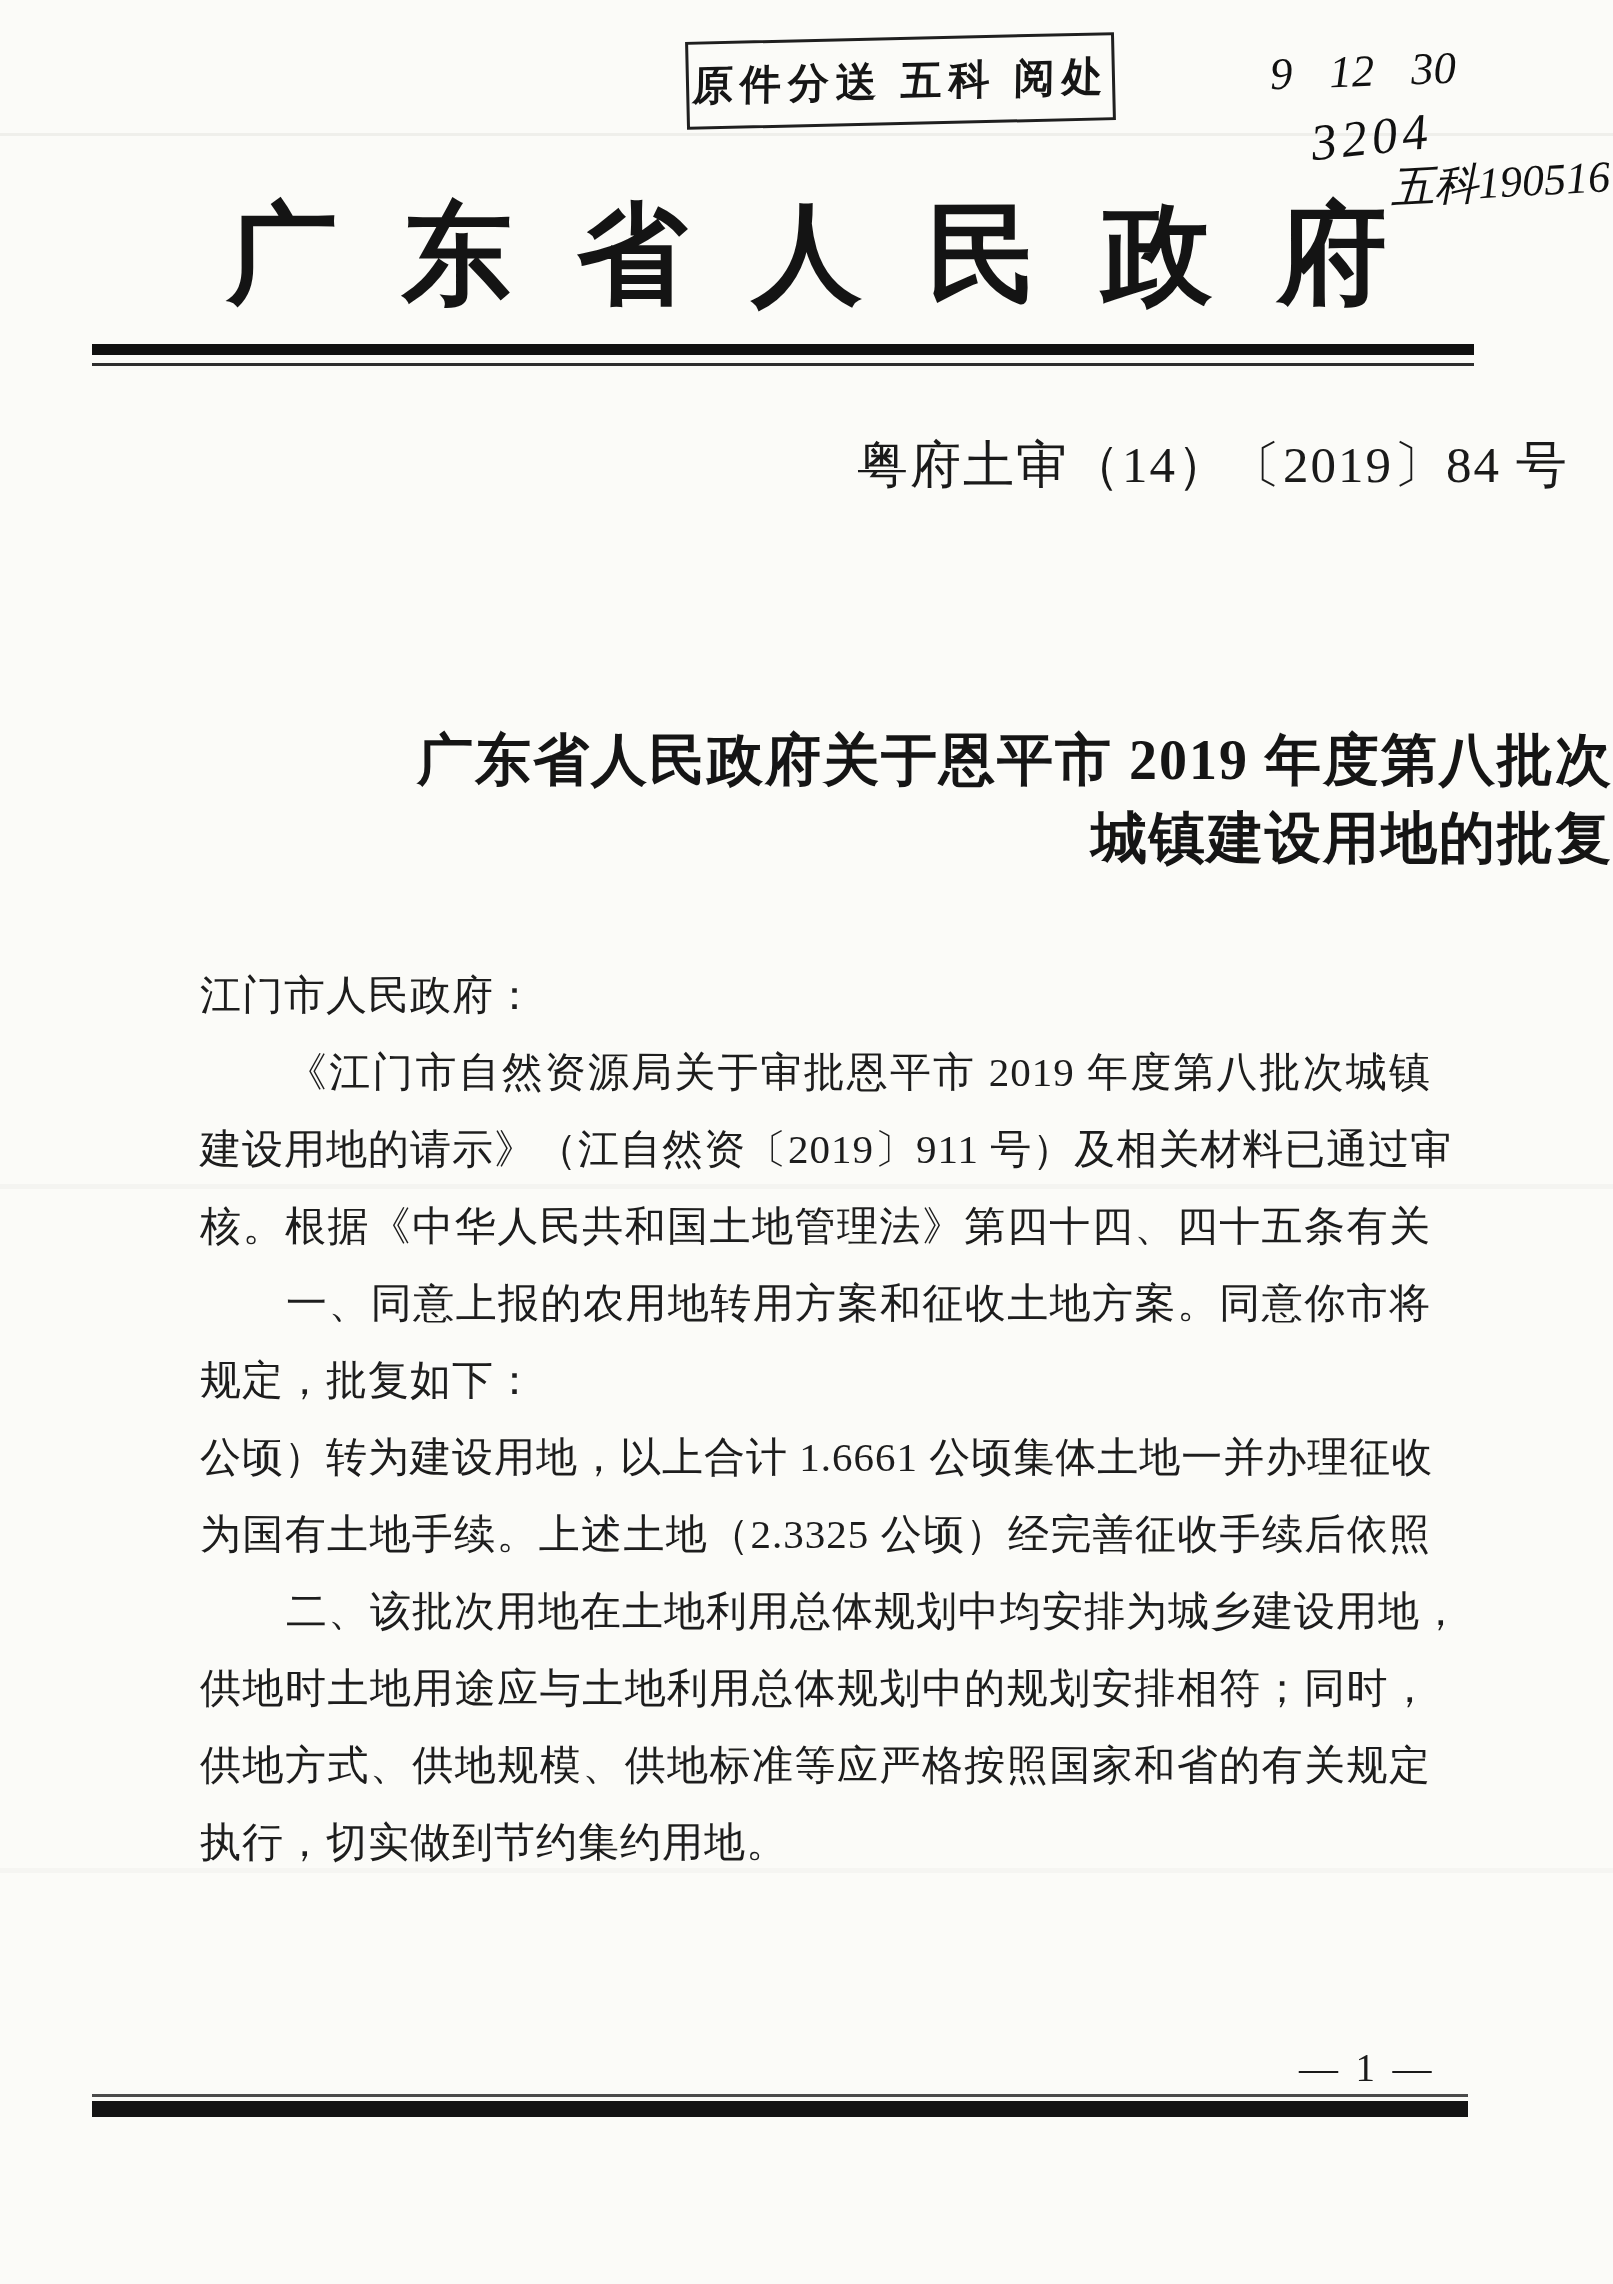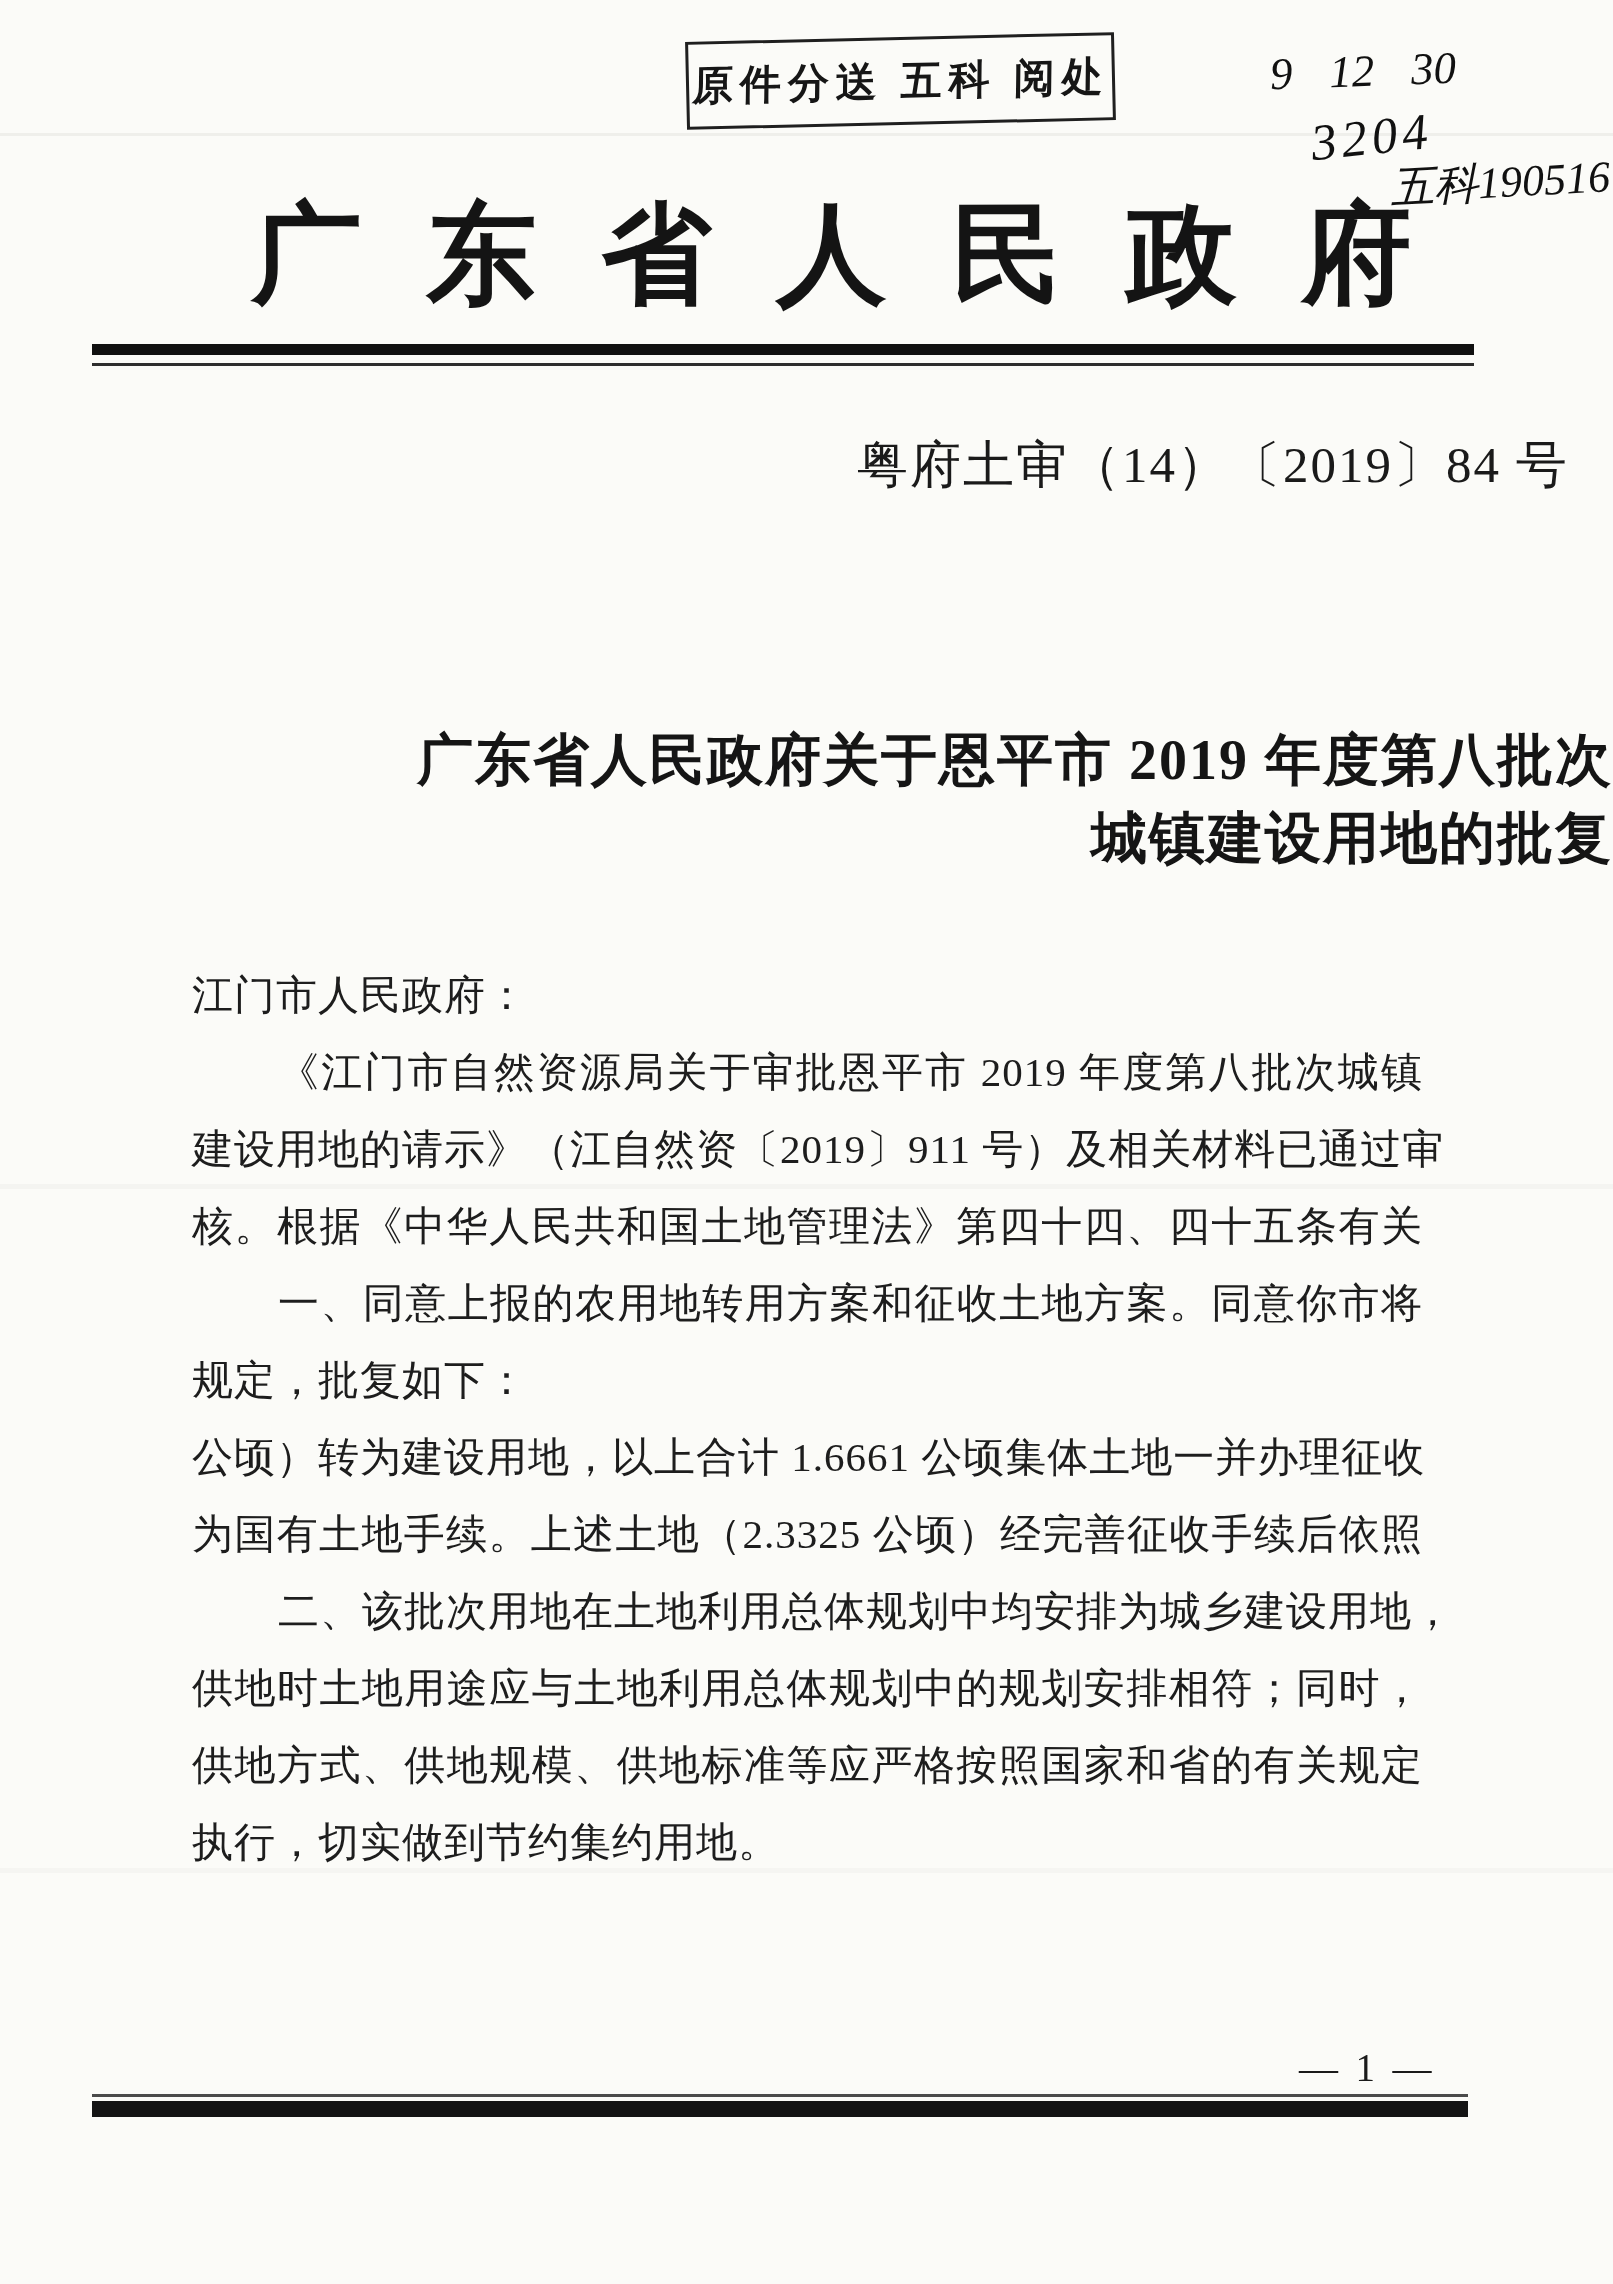--- a/index.html
+++ b/index.html
@@ -31,40 +31,40 @@
   
   .hw{position:absolute;font-style:italic;color:#111;white-space:nowrap;}
   .hw1{left:1270px;top:45px;font-size:45px;word-spacing:25.5px;transform:rotate(-2deg);}
   .hw2{left:1311px;top:108px;font-size:51px;letter-spacing:4.9px;transform:rotate(-6deg);}
   .hw3{left:1390px;top:153px;font-size:44px;transform:rotate(-3deg);}
 
   
   .letterhead{
     position:absolute;left:227px;top:192px;width:1274px;
     font-size:110px;font-weight:bold;line-height:1.15;
-    letter-spacing:65px;white-space:nowrap;color:#141414;text-align:center;
+    letter-spacing:65px;white-space:nowrap;color:#141414;
   }
   .rule-thick{position:absolute;left:92px;top:344px;width:1382px;height:10.8px;background:#101010;}
   .rule-thin{position:absolute;left:92px;top:363px;width:1382px;height:2.9px;background:#2e2e2e;}
 
   
   .doc-number{
     position:absolute;left:857px;top:431px;
     font-size:51px;letter-spacing:2px;white-space:nowrap;color:#1a1a1a;
   }
 
   
   .doc-title{position:absolute;left:0;top:721px;width:100%;text-align:right;}
   .doc-title .t{
     font-size:56px;font-weight:bold;line-height:78px;color:#151515;
     letter-spacing:2px;white-space:nowrap;
   }
 
   
-  .body-block{position:absolute;left:192px;top:957px;width:1231px;}
+  .body-block{position:absolute;left:200px;top:957px;width:1231px;}
   .bodyline{
     height:77px;line-height:77px;font-size:41px;color:#1d1d1d;
     white-space:nowrap;letter-spacing:1px;
   }
   .bodyline.fill{text-align:justify;text-align-last:justify;}
   .bodyline.ind{text-indent:86px;}
 
   
   .page-number{position:absolute;left:1299px;top:2045px;font-size:39px;letter-spacing:3.9px;color:#1a1a1a;white-space:nowrap;}
   .footer-rule-thin{position:absolute;left:92px;top:2094px;width:1376px;height:2.9px;background:#4a4a4a;}

